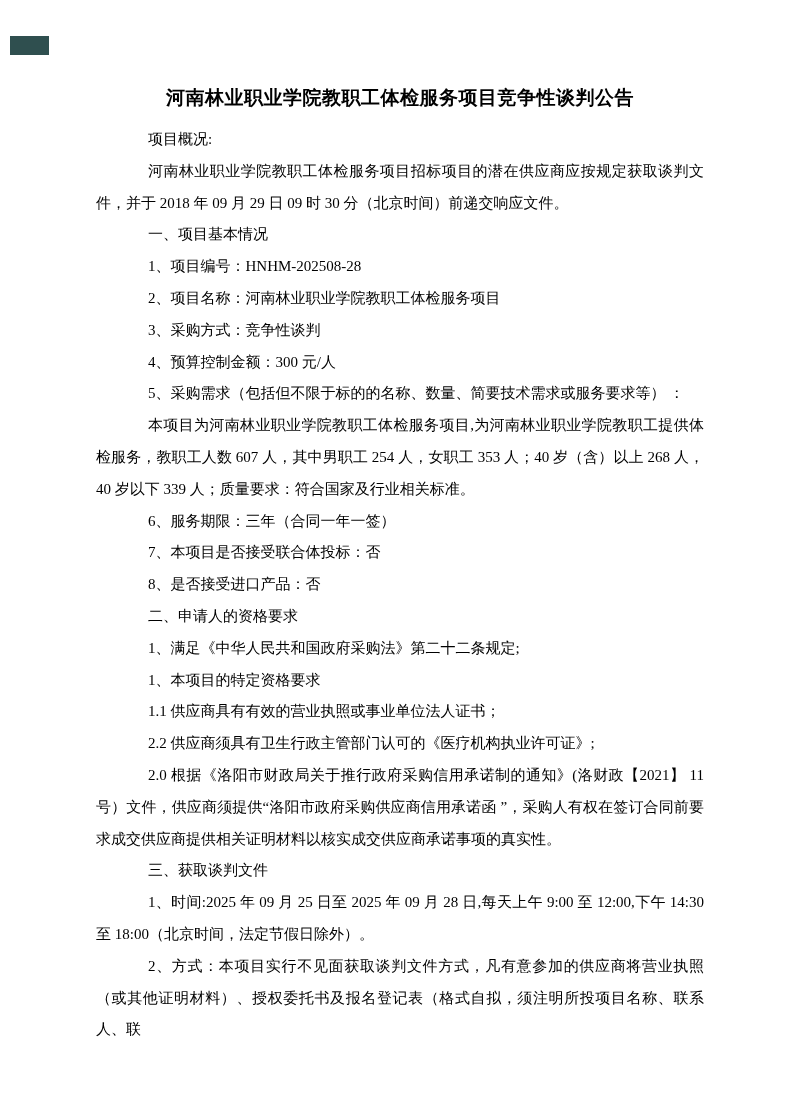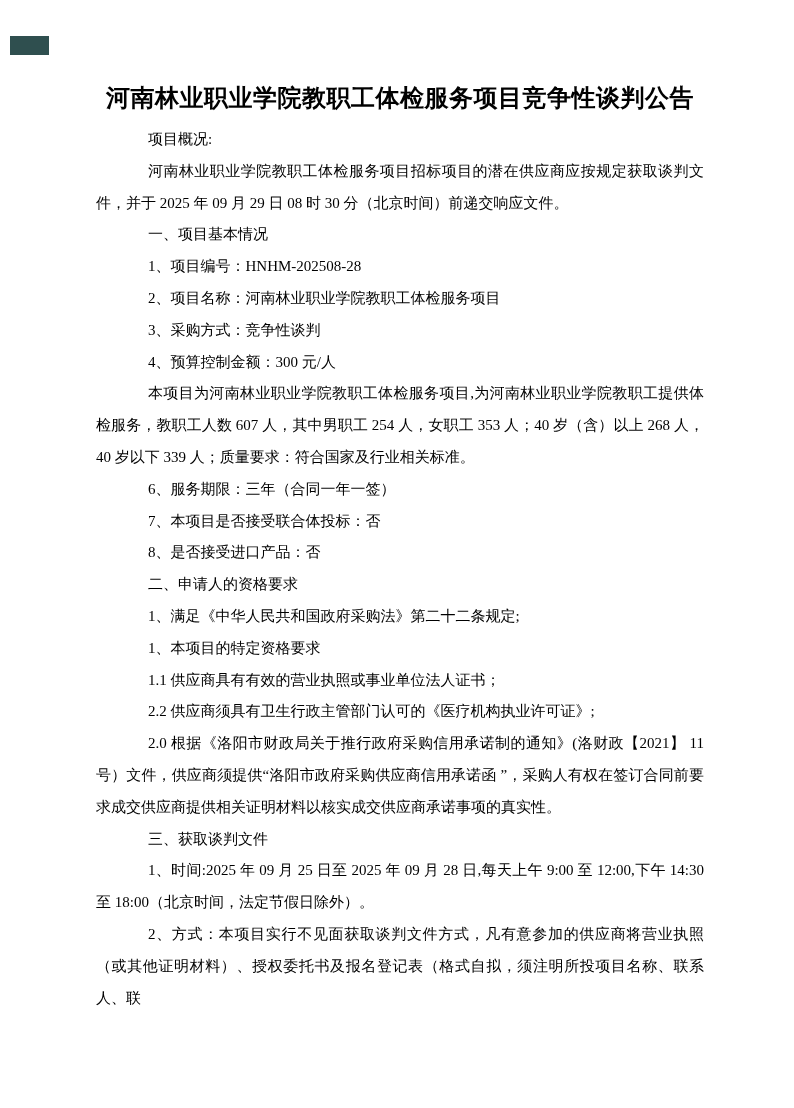--- a/index.html
+++ b/index.html
@@ -24,21 +24,21 @@
     height: 19px;
     background: #2f4f4f;
   }
   .content {
     position: absolute;
     left: 96px;
     top: 84px;
     width: 608px;
   }
   .doc-title {
-    font-size: 24px;
+    font-size: 19px;
     font-weight: bold;
     text-align: center;
     line-height: 28px;
     margin: 0 0 12px 0;
     letter-spacing: 0.5px;
   }
   .content p {
     margin: 0;
     font-size: 15px;
     line-height: 31.8px;
@@ -53,27 +53,28 @@
 </head>
 <body>
 
 <div class="page">
   <div class="corner-mark"></div>
   <div class="content">
 
     <h1 class="doc-title">河南林业职业学院教职工体检服务项目竞争性谈判公告</h1>
 
     <p class="bold">项目概况:</p>
-    <p>河南林业职业学院教职工体检服务项目招标项目的潜在供应商应按规定获取谈判文件，并于 2025 年 09 月 29 日 08 时 30 分（北京时间）前递交响应文件。</p>
+    <p>河南林业职业学院教职工体检服务项目招标项目的潜在供应商应按规定获取谈判文件，并于 2018 年 09 月 29 日 09 时 30 分（北京时间）前递交响应文件。</p>
 
     <p class="bold">一、项目基本情况</p>
     <p>1、项目编号：HNHM-202508-28</p>
     <p>2、项目名称：河南林业职业学院教职工体检服务项目</p>
     <p>3、采购方式：竞争性谈判</p>
     <p>4、预算控制金额：300 元/人</p>
+    <p>5、采购需求（包括但不限于标的的名称、数量、简要技术需求或服务要求等） ：</p>
     <p>本项目为河南林业职业学院教职工体检服务项目,为河南林业职业学院教职工提供体检服务，教职工人数 607 人，其中男职工 254 人，女职工 353 人；40 岁（含）以上 268 人，40 岁以下 339 人；质量要求：符合国家及行业相关标准。</p>
     <p>6、服务期限：三年（合同一年一签）</p>
     <p>7、本项目是否接受联合体投标：否</p>
     <p>8、是否接受进口产品：否</p>
 
     <p class="bold">二、申请人的资格要求</p>
     <p>1、满足《中华人民共和国政府采购法》第二十二条规定;</p>
     <p>1、本项目的特定资格要求</p>
     <p>1.1 供应商具有有效的营业执照或事业单位法人证书；</p>
     <p>2.2 供应商须具有卫生行政主管部门认可的《医疗机构执业许可证》;</p>

